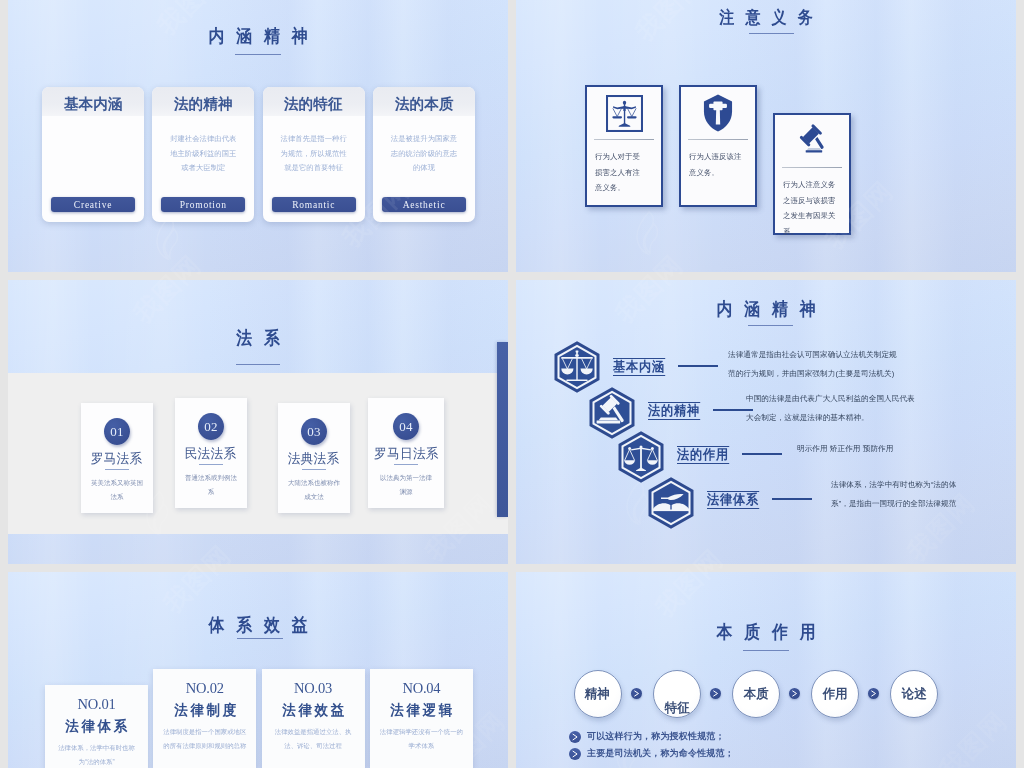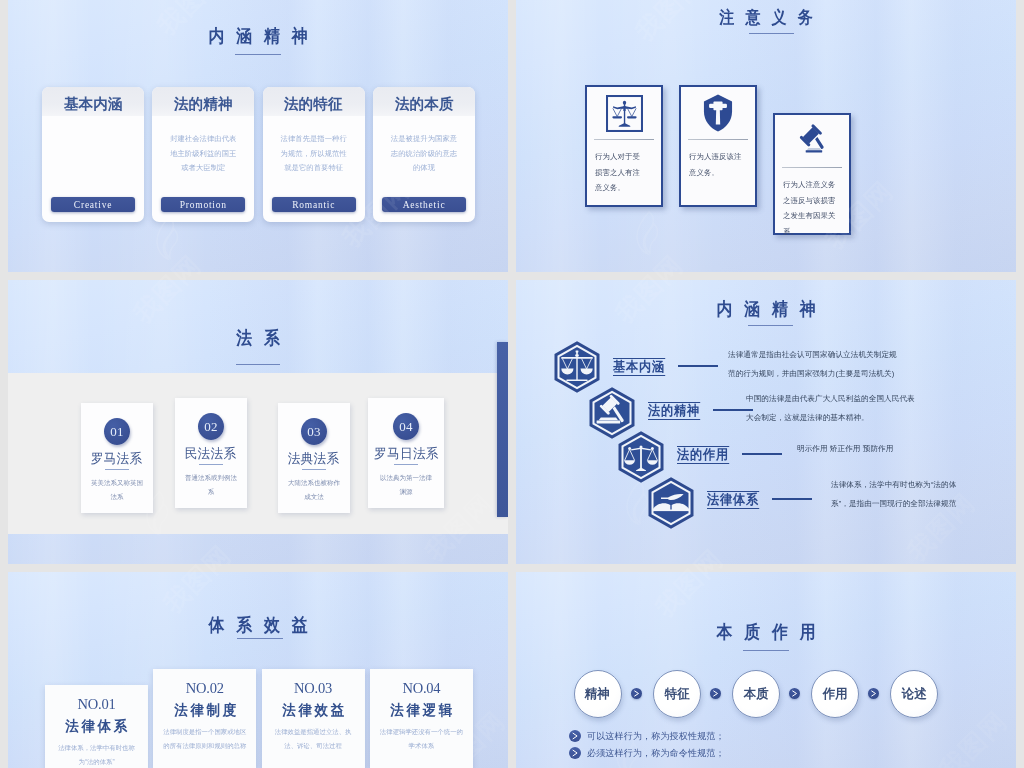--- a/index.html
+++ b/index.html
@@ -76,21 +76,21 @@
   .s6c{position:absolute;width:46px;height:46px;border-radius:50%;
       background:radial-gradient(circle at 42% 34%,#ffffff 55%,#f5f7fb 100%);
       border:1px solid #7f93bb;box-shadow:1px 3px 5px rgba(60,80,130,.22);
       display:flex;align-items:center;justify-content:center;}
   .s6c span{font-family:"Liberation Serif",serif;font-weight:600;font-size:13px;color:#3a4e77;
       letter-spacing:.02em;display:inline-block;transform:scaleX(.95);}
   .s6a{position:absolute;width:11px;height:11px;border-radius:50%;
       background:radial-gradient(circle at 38% 30%,#41599f,#2f4686);
       box-shadow:0 1px 2px rgba(40,60,120,.3);display:flex;align-items:center;justify-content:center;}
   .s6a svg{display:block;}
-  .s6li{position:absolute;display:flex;align-items:flex-start;gap:6px;}
+  .s6li{position:absolute;display:flex;align-items:flex-end;gap:6px;font-weight:bold;}
   .s6dot{width:12px;height:12px;border-radius:50%;background:linear-gradient(180deg,#4761a8,#3a5194);
       display:flex;align-items:center;justify-content:center;flex:0 0 auto;}
   .s6li span.t{font-family:"Liberation Serif",serif;font-size:9px;color:#3c5590;letter-spacing:.02em;}
 
   .wm{position:absolute;left:0;top:0;width:1024px;height:768px;pointer-events:none;z-index:40;
       overflow:hidden;}
   .wmt{position:absolute;font-family:"Liberation Sans",sans-serif;font-size:26px;font-weight:700;
       color:rgba(255,255,255,.55);white-space:nowrap;transform:rotate(-45deg);mix-blend-mode:soft-light;
       transform-origin:0 0;letter-spacing:.06em;}
   .wmf{position:absolute;opacity:.14;}
@@ -375,21 +375,21 @@
 
   <div class="s6c" style="left:57.5px;top:98px;">
         <span>精神</span>
       </div>
   <div class="s6a" style="left:114.5px;top:115.5px;">
     <svg width="11" height="11" viewBox="0 0 11 11">
           <path d="M3.7 3.0 L7.5 5.5 L3.7 8.0" fill="none" stroke="#fff" stroke-width="1" stroke-linecap="round" stroke-linejoin="round"></path>
         </svg>
       </div>
 
-  <div class="s6c" style="left:137px;top:98px;">
+  <div class="s6c" style="left:137px;top:98px;align-items:flex-end;">
         <span>特征</span>
       </div>
   <div class="s6a" style="left:193.5px;top:115.5px;">
     <svg width="11" height="11" viewBox="0 0 11 11">
           <path d="M3.7 3.0 L7.5 5.5 L3.7 8.0" fill="none" stroke="#fff" stroke-width="1" stroke-linecap="round" stroke-linejoin="round"></path>
         </svg>
       </div>
 
   <div class="s6c" style="left:216px;top:98px;">
         <span>本质</span>
@@ -420,21 +420,21 @@
           </svg>
         </span>
     <span class="t">可以这样行为，称为授权性规范；</span>
   </div>
   <div class="s6li" style="left:53px;top:175px;">
     <span class="s6dot">
       <svg width="12" height="12" viewBox="0 0 12 12">
             <path d="M4.0 3.2 L8.1 6 L4.0 8.8" fill="none" stroke="#fff" stroke-width="1" stroke-linecap="round" stroke-linejoin="round"></path>
           </svg>
         </span>
-    <span class="t">必须这样行为，称为命令性规范；</span>
+    <span class="t">主要是司法机关，称为命令性规范；</span>
   </div>
 </div>
 
 </div>
 
 <div class="wm" id="wmlayer">
     <div class="wmt" style="left: 150px; top: 18px; opacity: 0.16;">我图网</div>
     <div class="wmt" style="left: 335px; top: 230px; opacity: 0.15;">我图网</div>
     <div class="wmt" style="left: 628px; top: 24px; opacity: 0.16;">我图网</div>
     <div class="wmt" style="left: 818px; top: 232px; opacity: 0.14;">我图网</div>

